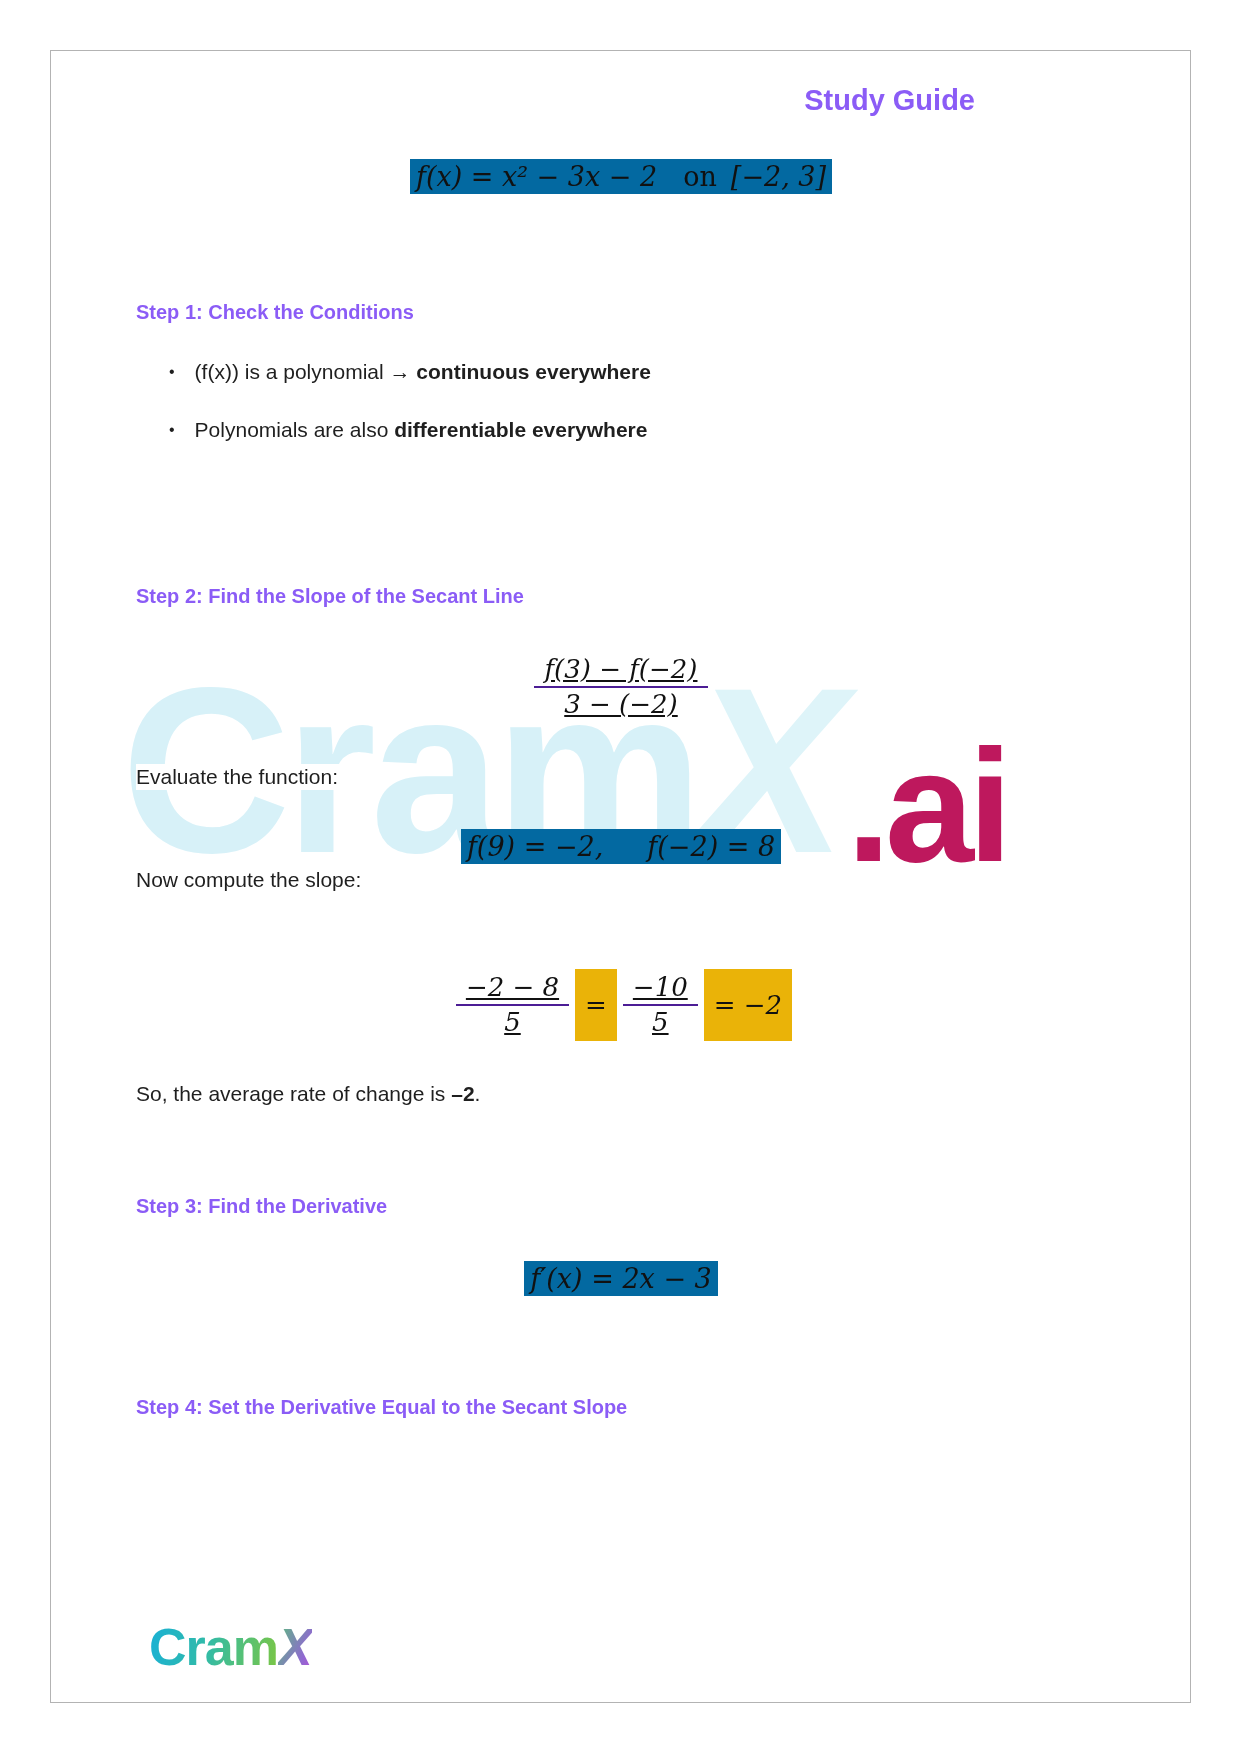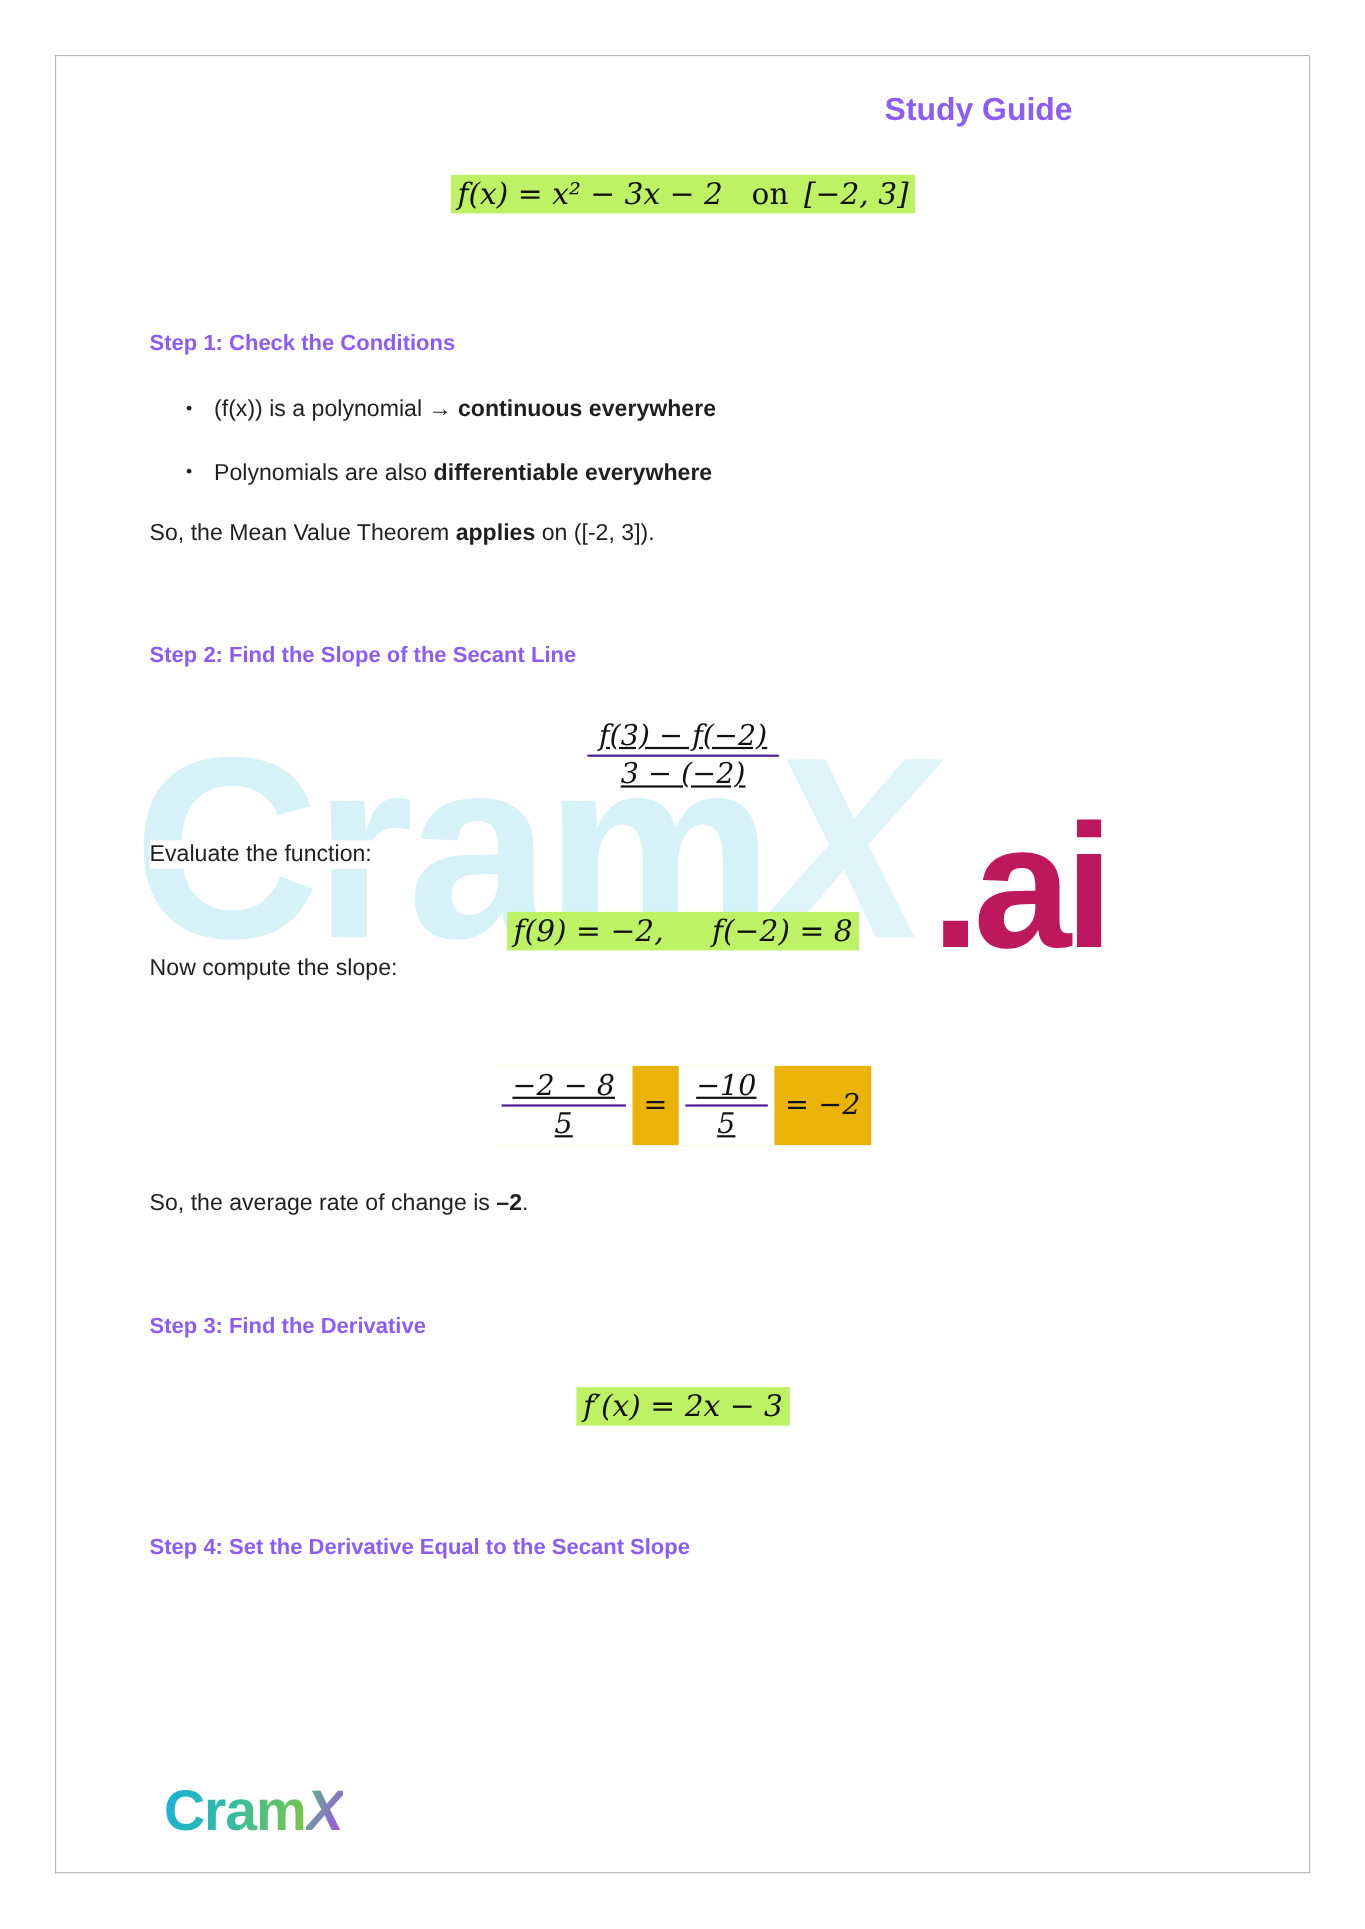--- a/index.html
+++ b/index.html
@@ -73,21 +73,21 @@
   .math-line {
     position: absolute;
     left: 85px; width: 970px;
     text-align: center;
     font-family: "DejaVu Serif", "Liberation Serif", serif;
     font-style: italic;
     color: #111111;
   }
   .math-chunk {
     display: inline-block;
-    background: #bef264;
+    background: #0369a1;
     padding: 2px 6px;
   }
   .eq-main { font-size: 27px; }
   .eq-main .roman { font-style: normal; margin: 0 14px 0 26px; }
   .frac {
     display: inline-flex;
     flex-direction: column;
     vertical-align: middle;
     background: #ffffff;
     padding: 2px 6px;
@@ -153,23 +153,20 @@
     <div class="bullet-row" style="top:309px;">
       <span class="bullet-dot">•</span>
       <span><span>(f(x)) is a polynomial → </span><b>continuous everywhere</b><span></span></span>
     </div>
 
     <div class="bullet-row" style="top:367px;">
       <span class="bullet-dot">•</span>
       <span><span>Polynomials are also </span><b>differentiable everywhere</b><span></span></span>
     </div>
 
-    <div class="body-line" style="top:421px;">
-      <span>So, the Mean Value Theorem </span><b>applies</b><span> on ([-2, 3]).</span>
-    </div>
 
     <div class="heading" style="top:534px;">Step 2: Find the Slope of the Secant Line</div>
 
     <div class="math-line" style="top:600px;">
       <span class="frac frac-size">
         <span class="num">f(3) − f(−2)</span>
         <span class="den">3 − (−2)</span>
       </span>
     </div>
 

